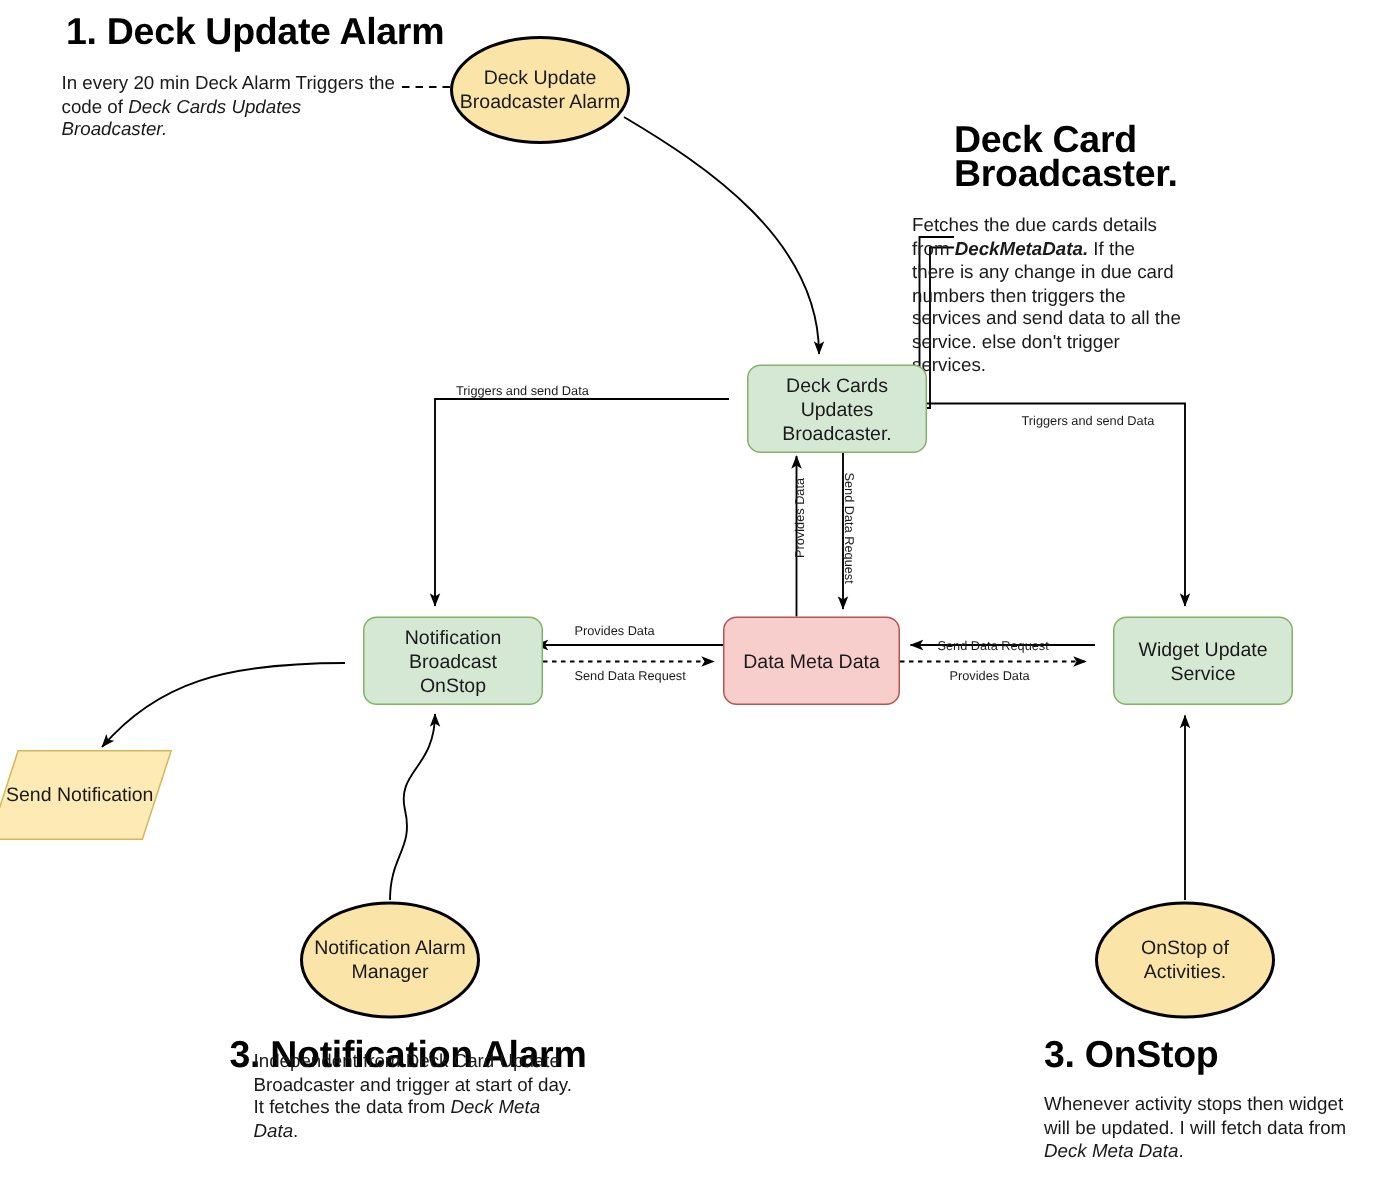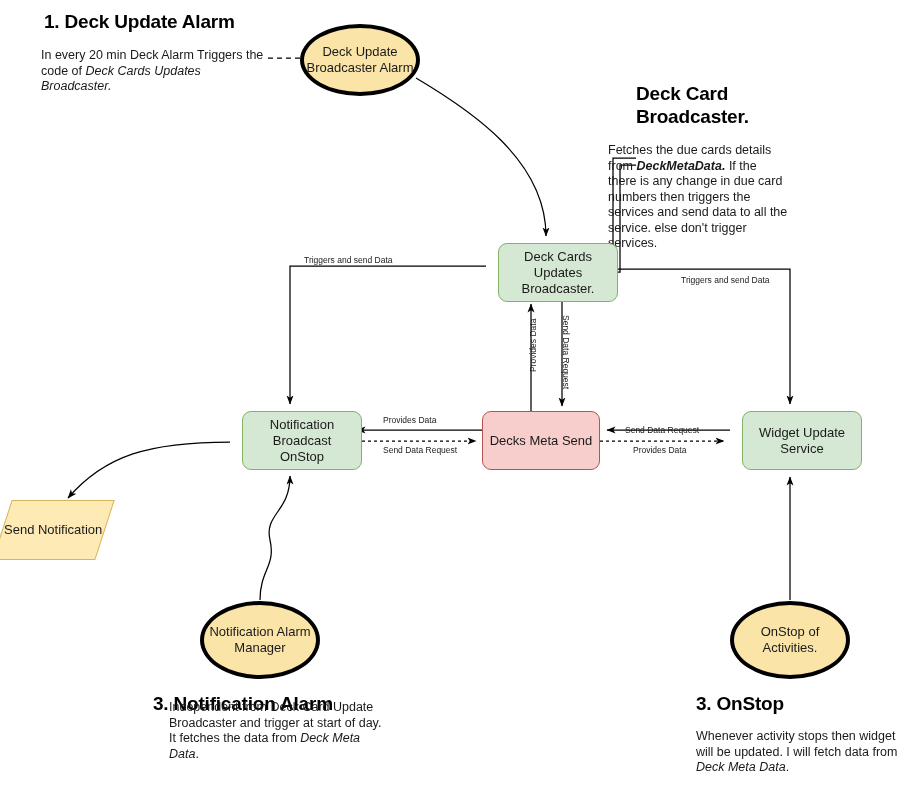--- a/index.html
+++ b/index.html
@@ -24,21 +24,21 @@
     top: 0;
     width: 921px;
     height: 791px;
     pointer-events: none;
   }
 
   
   .sec-title {
     position: absolute;
     font-weight: bold;
-    font-size: 19px;
+    font-size: 25px;
     line-height: 23px;
     color: #000;
     letter-spacing: -0.2px;
   }
   .sec-body {
     position: absolute;
     font-size: 12.5px;
     line-height: 15.5px;
     color: #1a1a1a;
   }
@@ -65,21 +65,21 @@
     background: #d5e8d4;
     border-color: #82b366;
     margin-left: 12px;
   }
   .red {
     background: #f8cecc;
     border-color: #b85450;
   }
   .node-ellipse {
     border-radius: 50%;
-    border: 4px solid #000000;
+    border: 2px solid #000000;
     background: #fbe4a8;
   }
   .node-para {
     background: #fdeab4;
     border: 1px solid #d6b656;
     transform: skewX(-18deg);
   }
   .node-para > span {
     transform: skewX(18deg);
     display: block;
@@ -175,21 +175,21 @@
   </div>
 
   <div class="node node-rect green" style="left:230px; top:411px; width:120px; height:59px;">
     <div>
       <div>Notification Broadcast</div>
       <div>OnStop</div>
     </div>
   </div>
 
   <div class="node node-rect red" style="left:482px; top:411px; width:118px; height:59px;">
-    <div>Decks Meta Send</div>
+    <div>Data Meta Data</div>
   </div>
 
   <div class="node node-rect green" style="left:730px; top:411px; width:120px; height:59px;">
     <div>
       <div>Widget Update</div>
       <div>Service</div>
     </div>
   </div>
 
   <div class="node node-para" style="left:2px; top:500px; width:103px; height:60px;">

